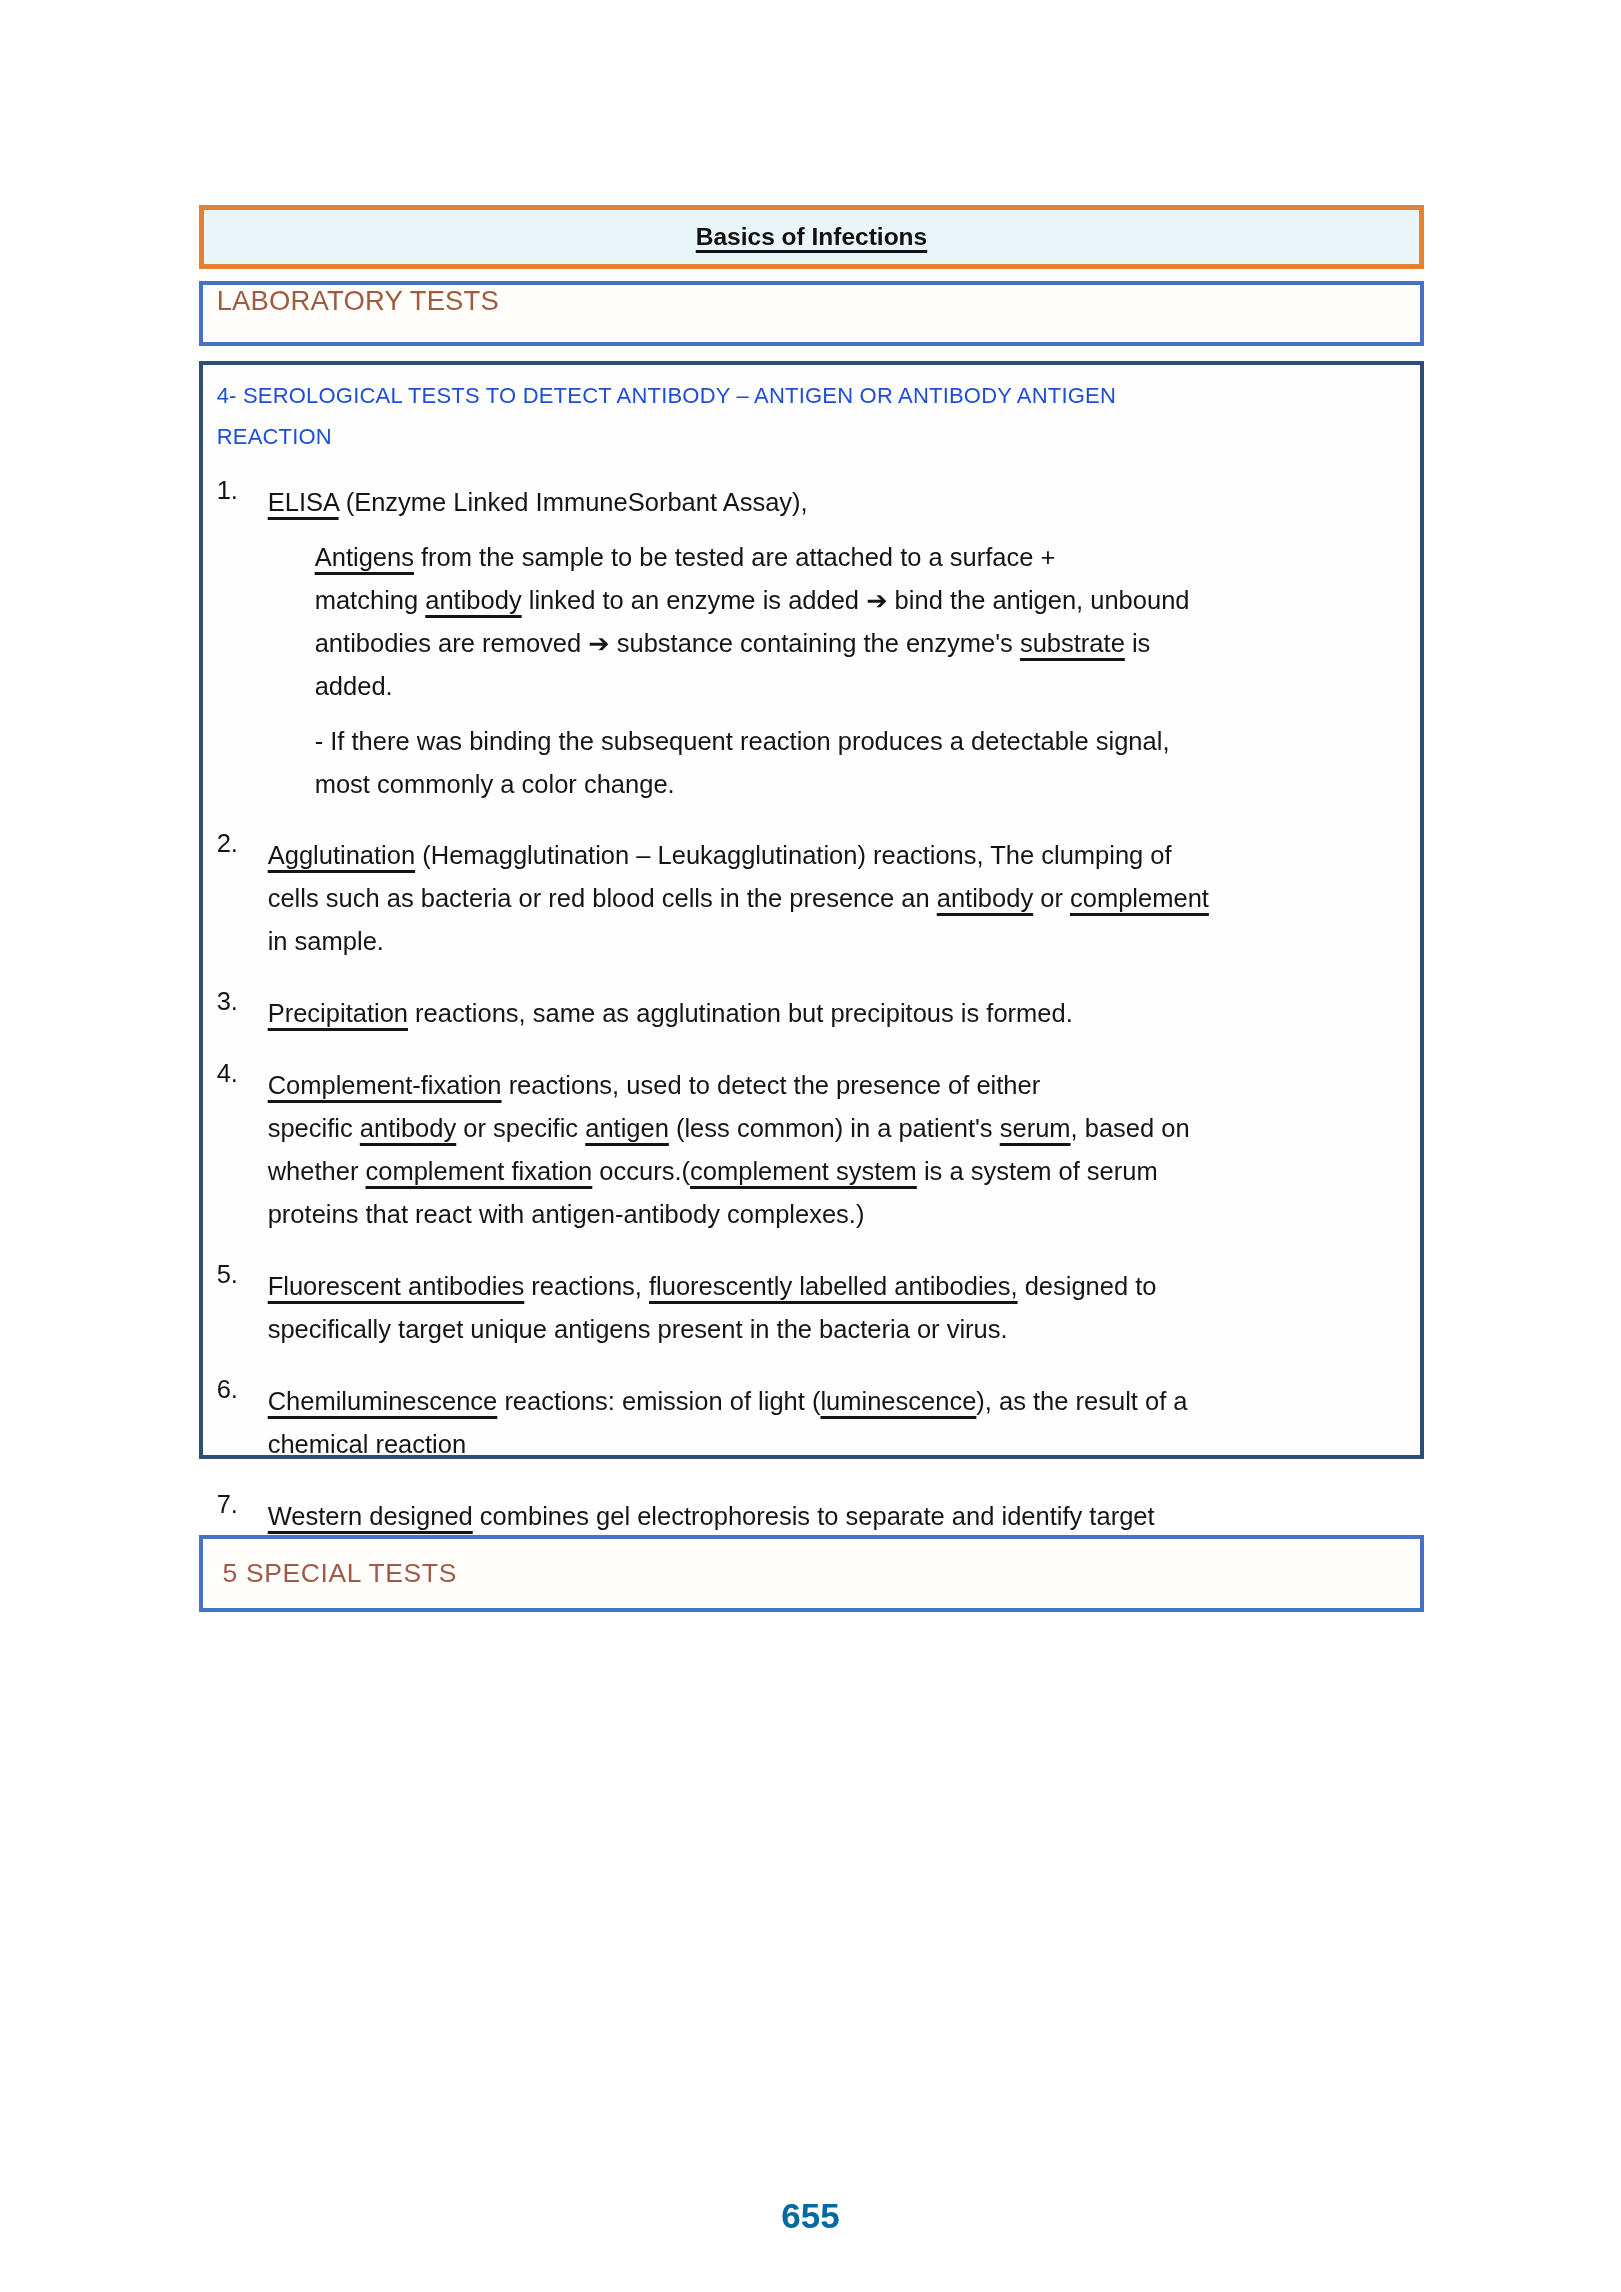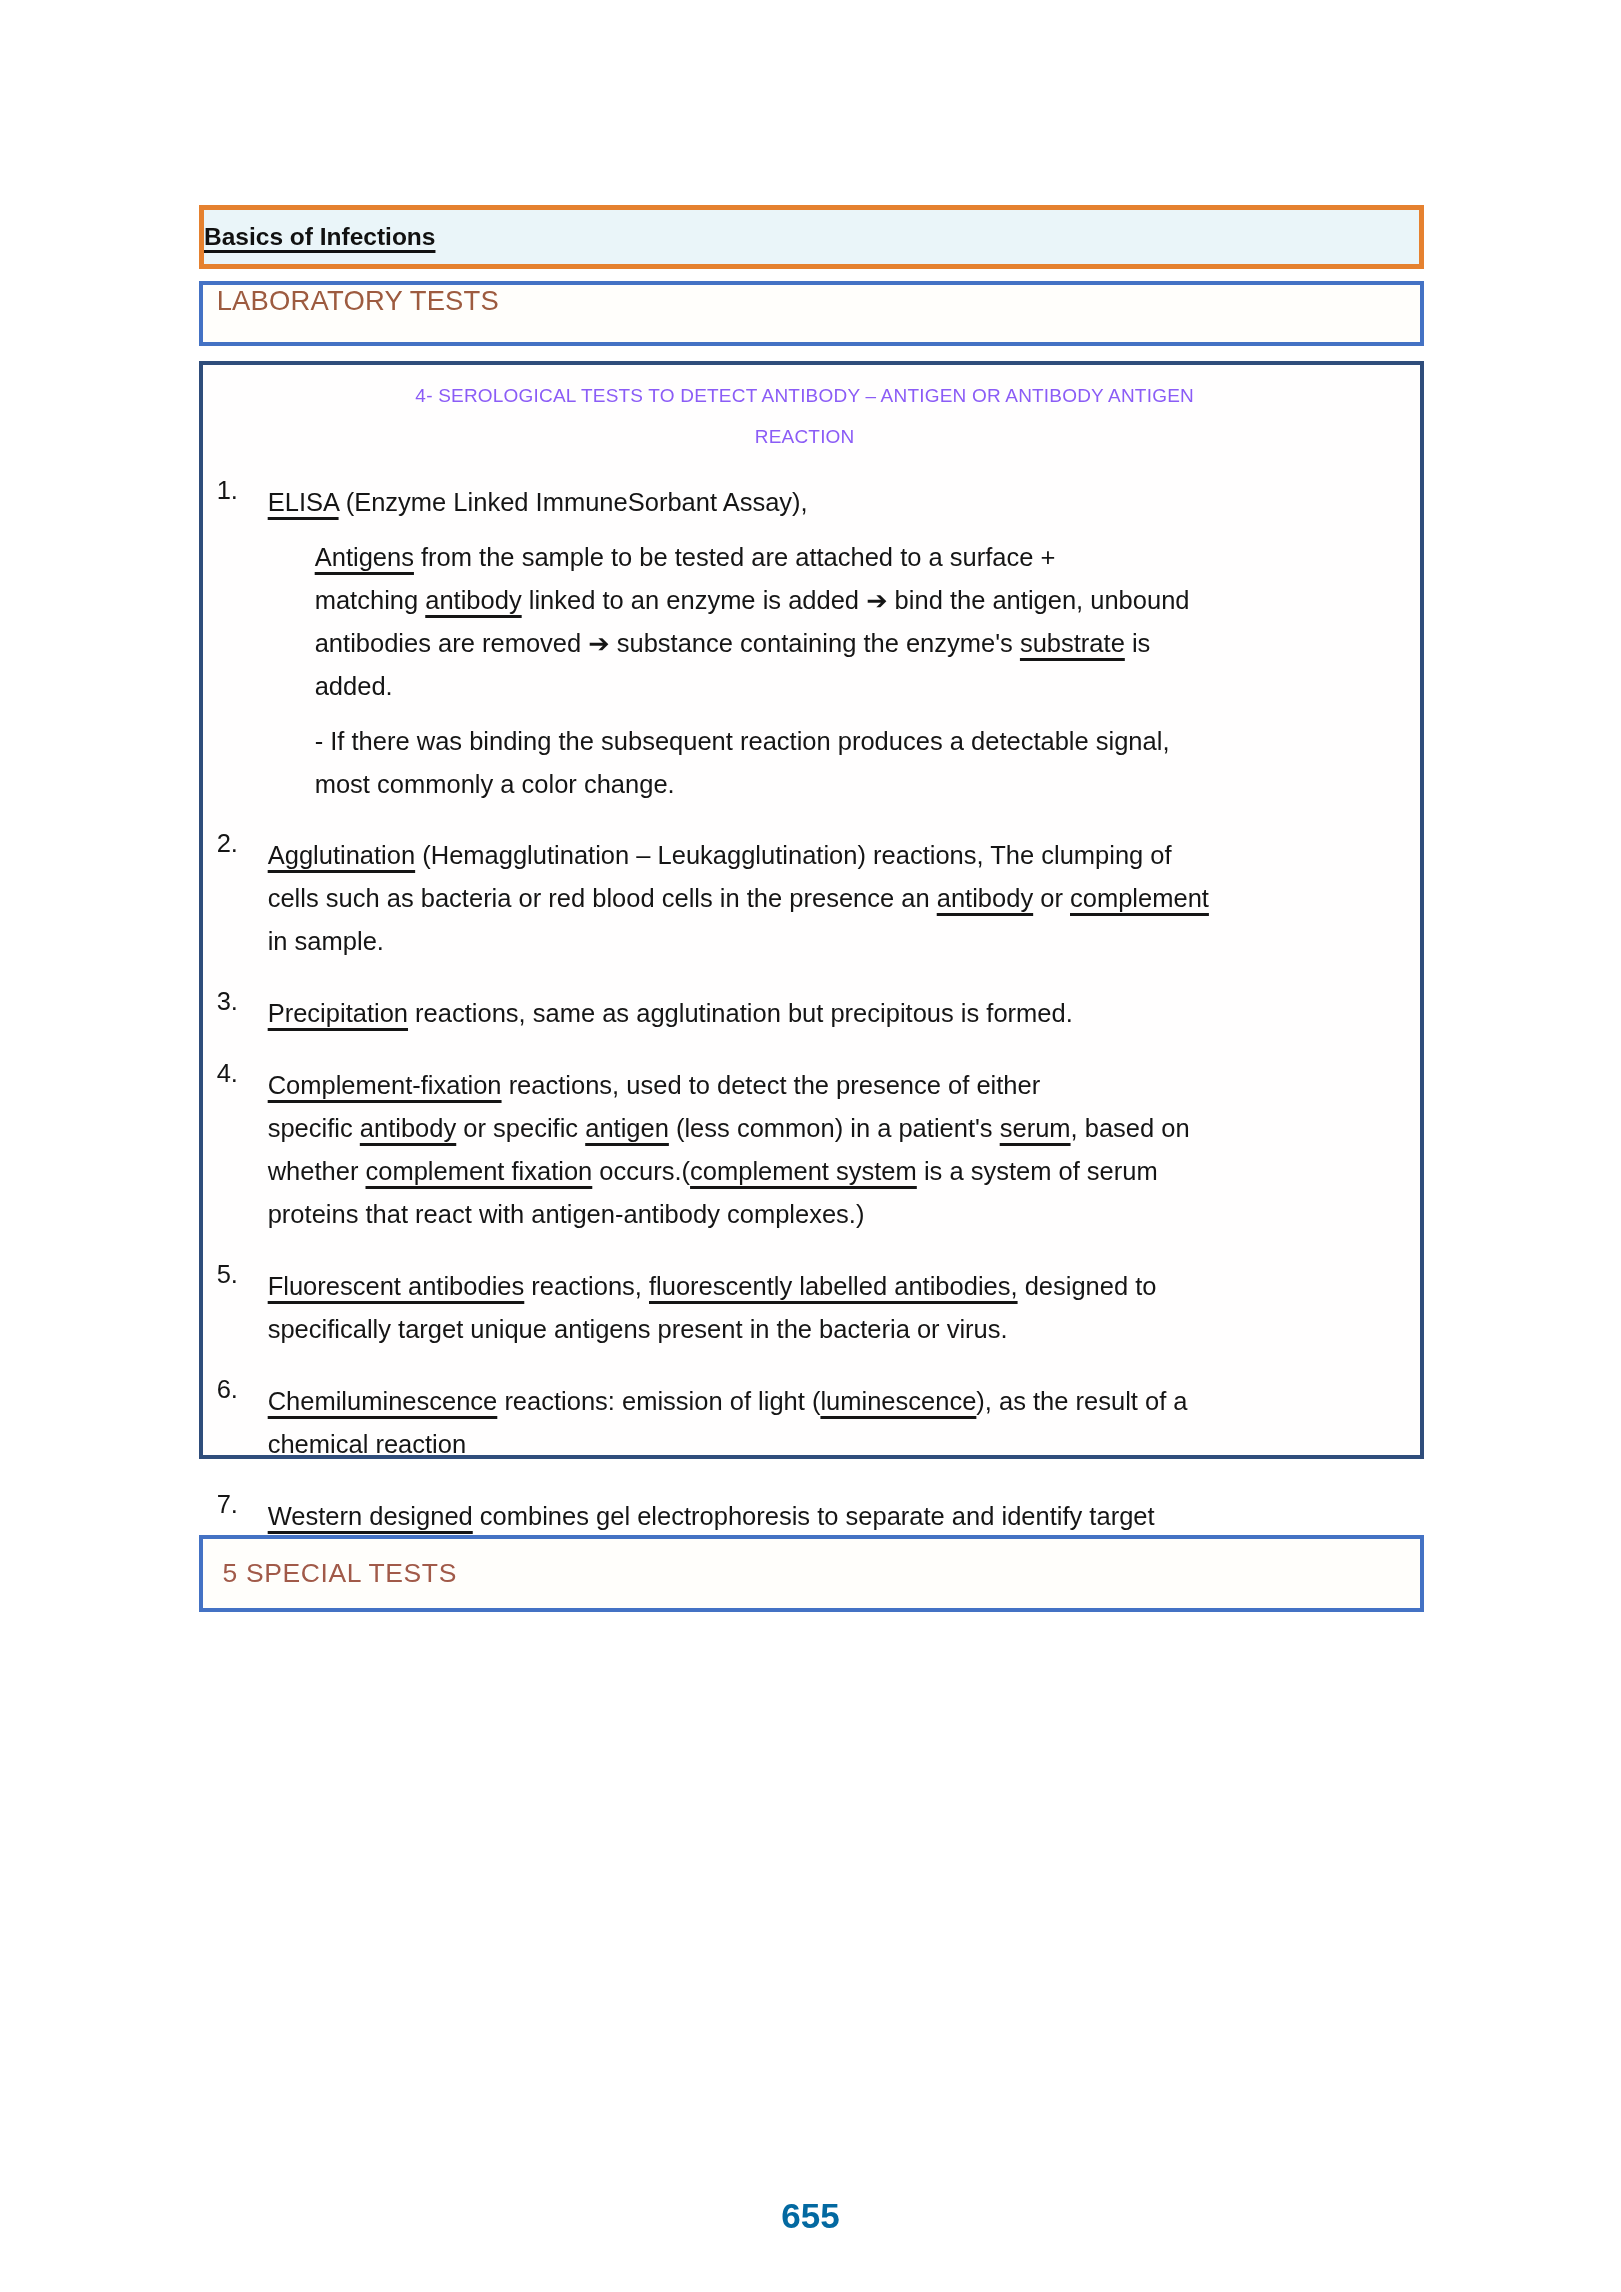--- a/index.html
+++ b/index.html
@@ -10,21 +10,21 @@
     font-family:"Liberation Sans","DejaVu Sans",sans-serif;
     color:#151515;
     overflow:hidden;
   }
   .box{position:absolute;box-sizing:border-box;background:#ffffff;}
 
   
   .title-box{
     left:199px;top:205px;width:1225px;height:64px;
     border:5.9px solid #E5812F;background:#EAF5F9;
-    display:flex;align-items:center;justify-content:flex-start;
+    display:flex;align-items:center;justify-content:center;
   }
   .title-text{
     font-size:24.5px;font-weight:bold;color:#111;
     text-decoration:underline;text-decoration-thickness:2.9px;text-underline-offset:4.9px;
   }
 
   
   .lab-box{
     left:199px;top:281px;width:1225px;height:65px;
     border:4.9px solid #4472C4;background:#FFFEFB;
@@ -32,22 +32,22 @@
   }
   .lab-text{font-size:27.4px;color:#9D5B3F;letter-spacing:0.2px;}
 
   
   .main-box{
     left:199px;top:361px;width:1225px;height:1098px;
     border:4.9px solid #2F4D7B;background:#fffefe;
     padding:9.8px 27.4px 0 13.7px;
   }
   .heading{
-    font-size:19px;line-height:41px;color:#8b5cf6;
-    white-space:nowrap;margin:0 0 11.8px 0;letter-spacing:0.2px;text-align:center;
+    font-size:22px;line-height:41px;color:#1d4ed8;
+    white-space:nowrap;margin:0 0 11.8px 0;letter-spacing:0.2px;
   }
   .list{font-size:25.5px;line-height:43px;}
   .item{display:flex;}
   .item + .item{margin-top:4.9px;}
   .num{flex:0 0 39px;width:39px;}
   .item-body{flex:1;}
   .para{margin:12px;white-space:nowrap;}
   .item-body .para + .para{margin-top:4.9px;}
   .para.sub{margin-left:59px;}
   .u{text-decoration:underline;text-decoration-thickness:2.9px;text-underline-offset:5.9px;}

